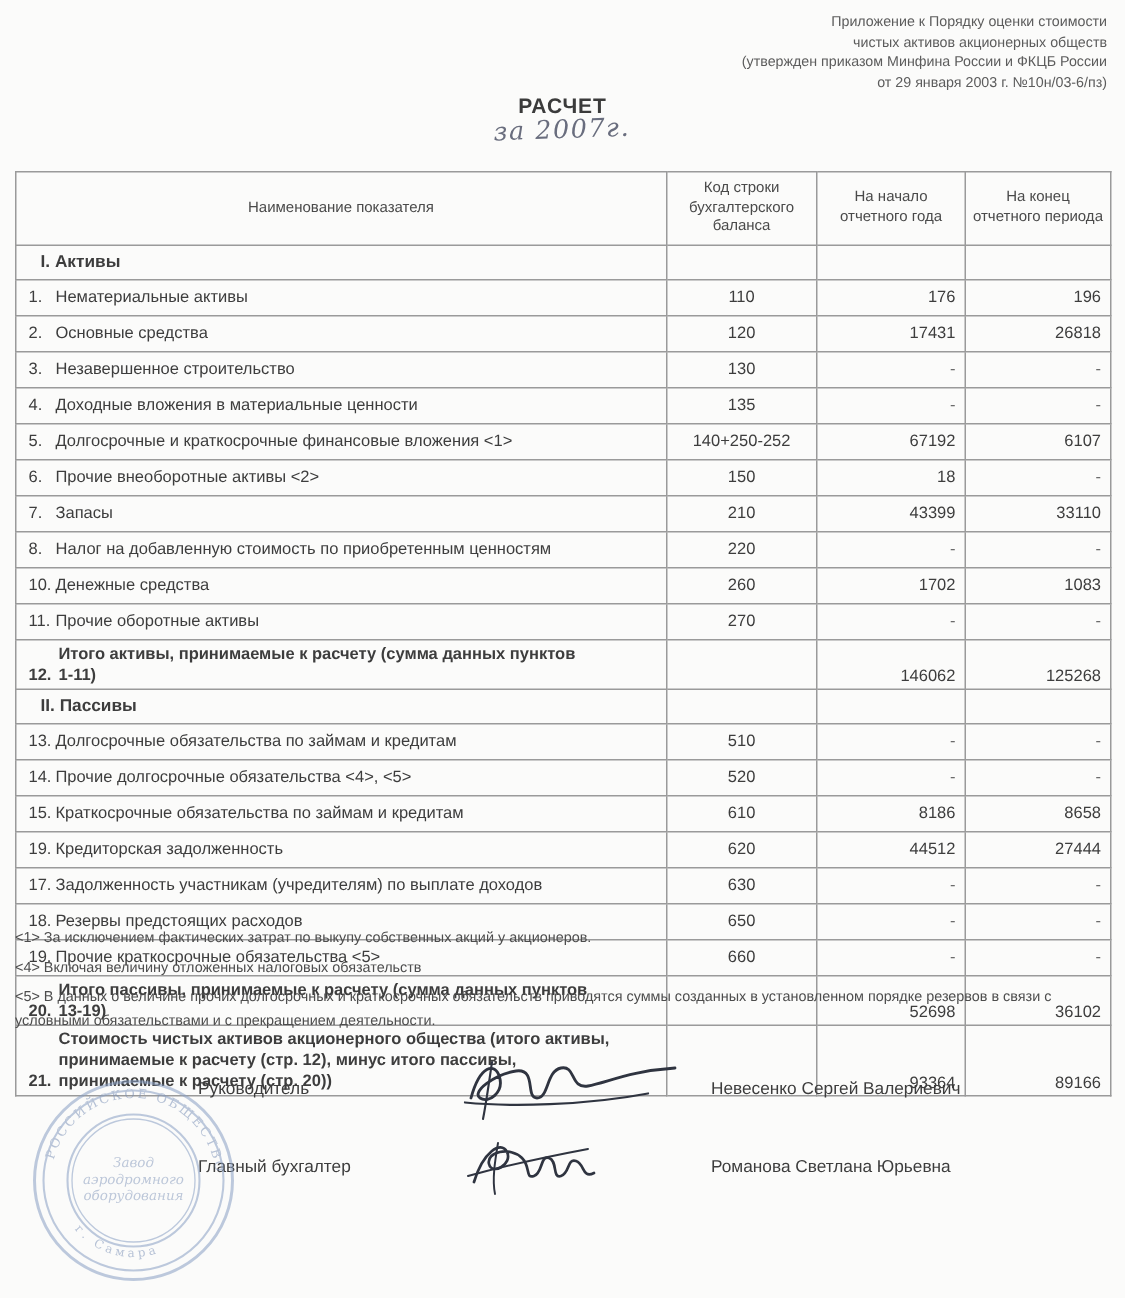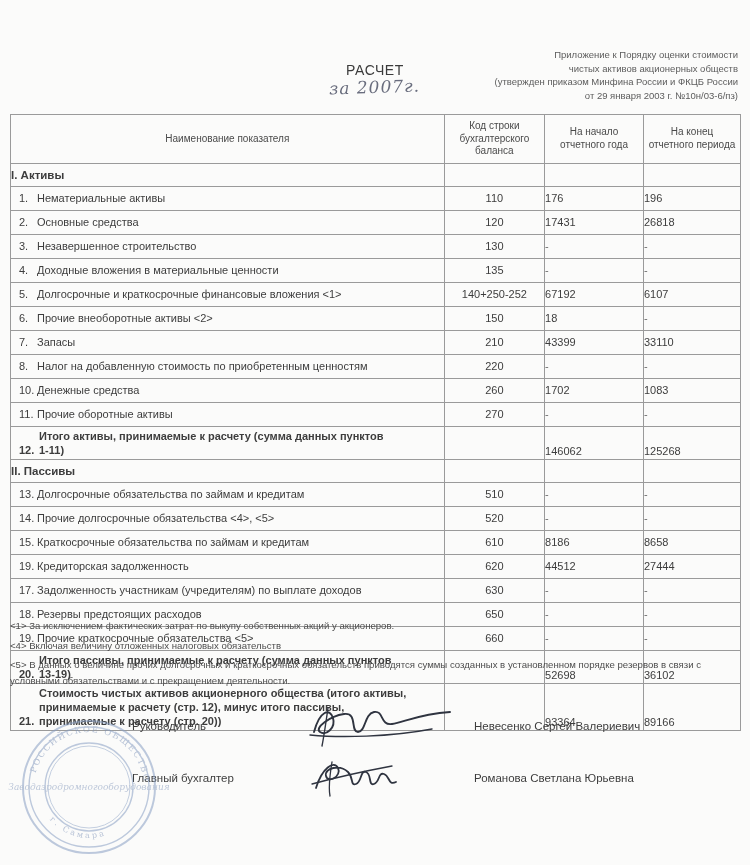--- a/index.html
+++ b/index.html
@@ -19,35 +19,34 @@
   
   .header-note {
     position: absolute;
     top: 8px;
     right: 12px;
     width: 330px;
     text-align: right;
     font-size: 9.5px;
     line-height: 13.5px;
     color: #5c5c5c;
-    margin-top: 40px;
   }
   .header-note div { white-space: nowrap; }
 
   
   .title-block {
     position: absolute;
     top: 62px;
     left: 0;
     width: 750px;
     text-align: center;
   }
   .doc-title {
     font-size: 14px;
-    font-weight: normal;
+    font-weight: bold;
     letter-spacing: 0.6px;
     color: #3b3b3b;
   }
   .doc-subtitle {
     font-size: 12.5px;
     margin-top: 4px;
     color: #3b3b3b;
   }
   .hand-period {
     font-family: "DejaVu Serif", serif;
@@ -94,29 +93,29 @@
     padding: 2px 6px 2px 8px;
     line-height: 14px;
     height: 19px;
   }
   td.cell-code {
     text-align: center;
     font-size: 11px;
     height: 19px;
   }
   td.cell-num {
-    text-align: left;
+    text-align: right;
     padding-right: 6px;
     font-size: 11px;
     height: 19px;
   }
   tr.section-row td {
     font-weight: bold;
     font-size: 11.5px;
-    padding: 2px 6px 2px 0;
+    padding: 2px 6px 2px 16px;
     height: 18px;
   }
   tr.total-row td.cell-name { font-weight: bold; }
   .rownum {
     display: inline-block;
     min-width: 18px;
   }
   .idx-left {
     display: inline-block;
     min-width: 20px;
@@ -185,21 +184,21 @@
     top: 716px;
     width: 150px;
     height: 142px;
     opacity: 0.55;
   }
   .seal-inner-text {
     position: absolute;
     left: 0; top: 0;
     width: 150px; height: 142px;
     display: flex;
-    flex-direction: row;
+    flex-direction: column;
     align-items: center;
     justify-content: center;
     font-family: "DejaVu Serif", serif;
     font-size: 9px;
     font-style: italic;
     color: #7e93b8;
     line-height: 11px;
     text-align: center;
     opacity: 0.9;
   }

